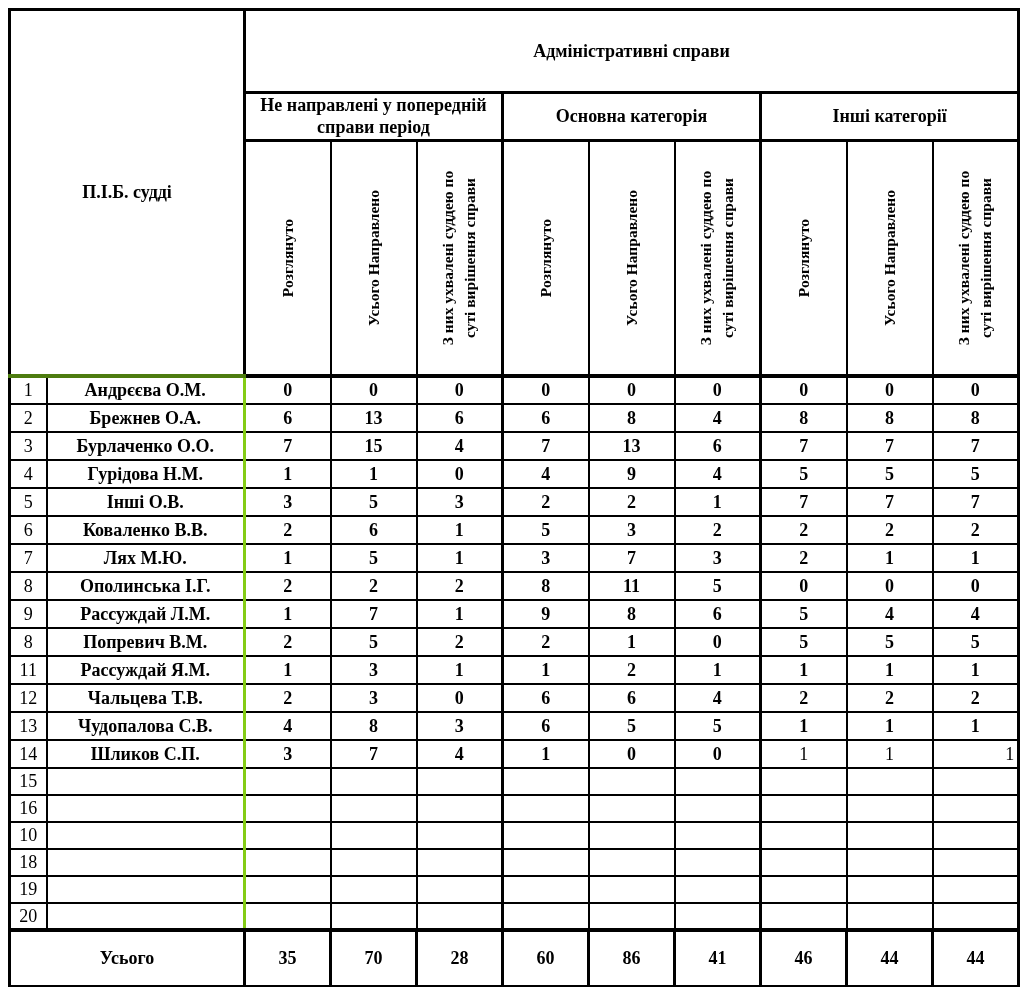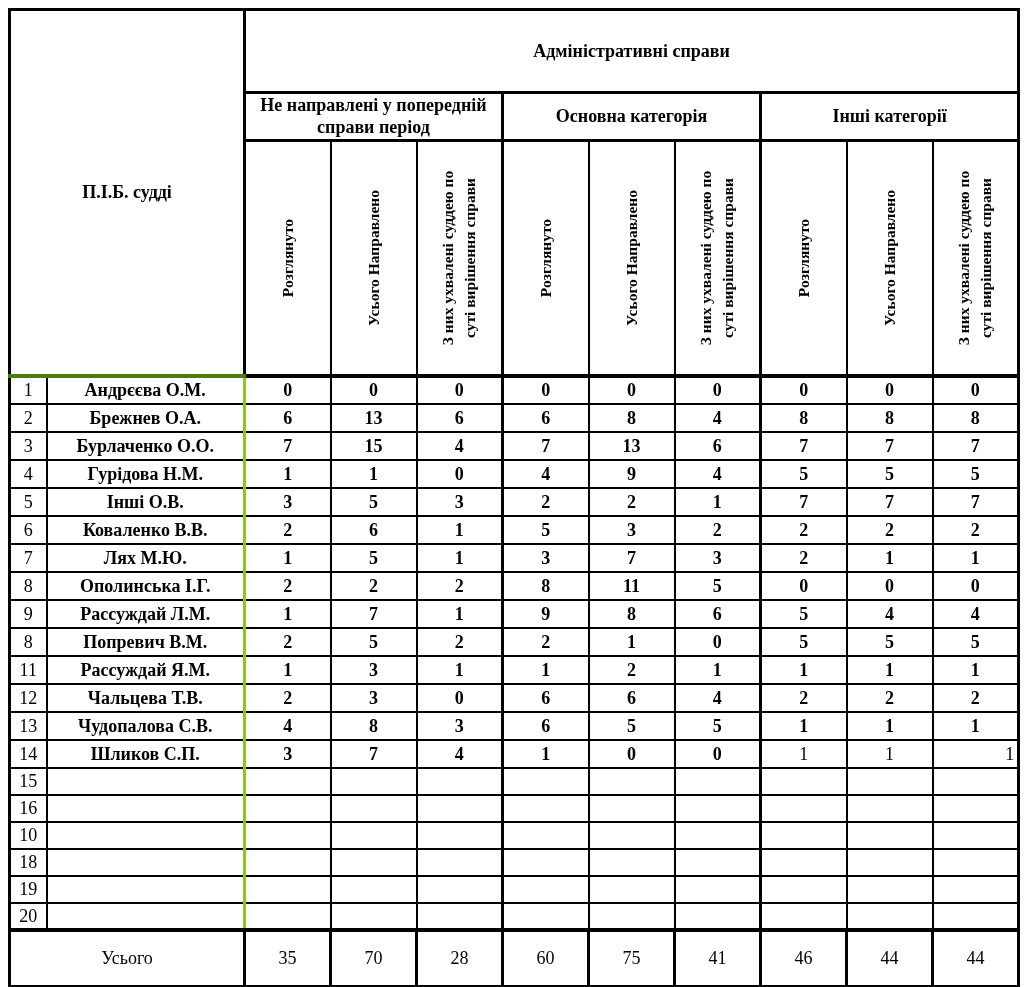--- a/index.html
+++ b/index.html
@@ -74,21 +74,21 @@
   tbody td.val  { font-weight: bold; }
   tbody td.gb   { border-left: 3px solid #000; }
   tbody td.plain { font-weight: normal; }
   tbody td.right { text-align: right; padding-right: 3px; }
 
   
   tfoot tr { height: 56px; }
   tfoot td {
     border: 3px solid #000;
     border-top: 4px solid #000;
-    font-weight: normal;
+    font-weight: bold;
   }
   tfoot td.tlabel { border-left: 3px solid #000; }
 </style>
 </head>
 <body>
 
 <table class="report">
   <colgroup>
     <col class="c-num">
     <col class="c-name">
@@ -415,20 +415,20 @@
     </tbody>
 
   <tfoot>
     <tr>
       <td class="tlabel" colspan="2">Усього</td>
 
     <td class="tval gb">35</td>
         <td class="tval">70</td>
         <td class="tval">28</td>
         <td class="tval gb">60</td>
-        <td class="tval">75</td>
+        <td class="tval">86</td>
         <td class="tval">41</td>
         <td class="tval gb">46</td>
         <td class="tval">44</td>
         <td class="tval">44</td>
       </tr>
   </tfoot>
 </table>
 
 </body></html>

